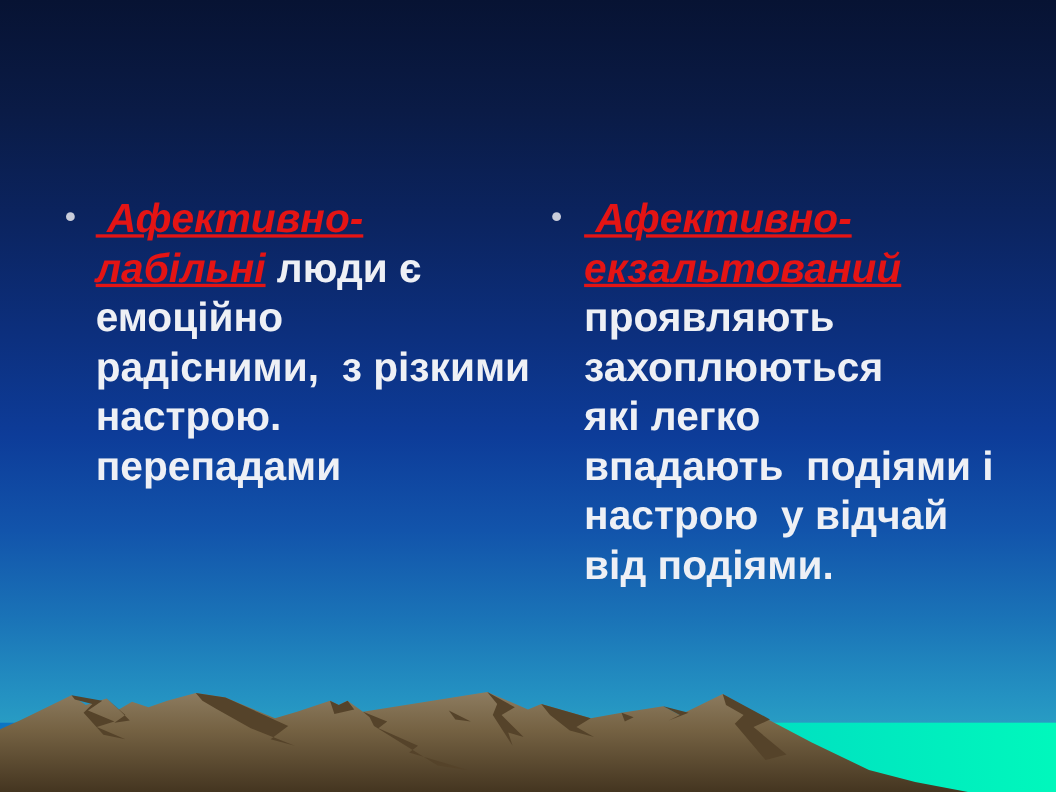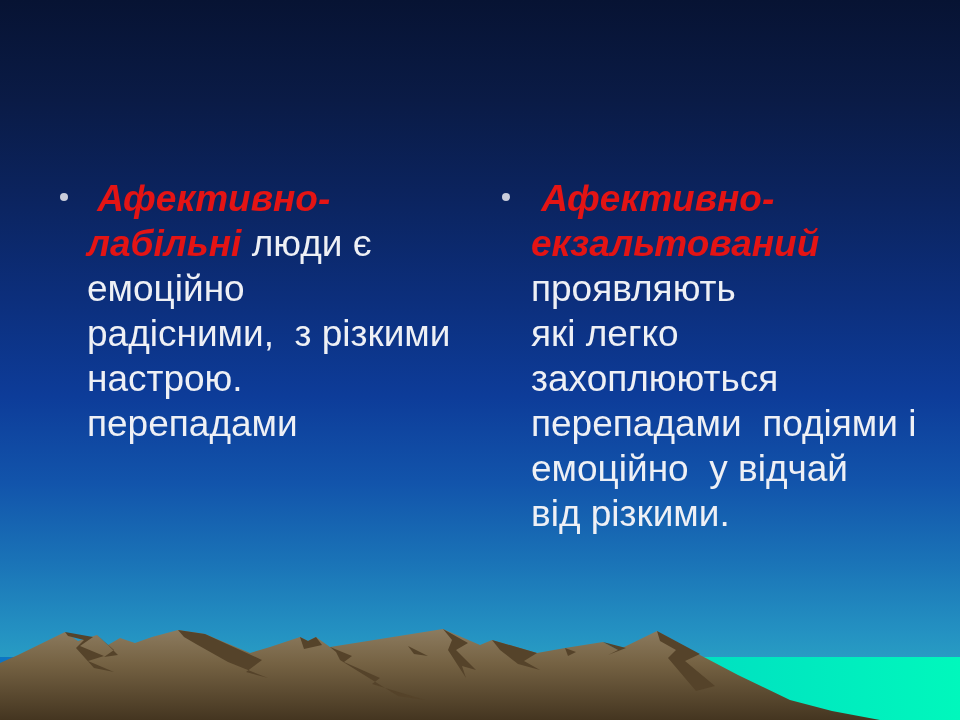--- a/index.html
+++ b/index.html
@@ -36,24 +36,25 @@
   .line {
     height: 45px;
     line-height: 45px;
     font-size: 37px;
     white-space: pre;
   }
   .seg-red {
     color: #e41414;
     font-weight: bold;
     font-style: italic;
+    text-decoration: underline;
   }
   .seg-white {
     color: #eef0f5;
-    font-weight: normal;
+    font-weight: bold;
     margin-top: 22px;
   }
 </style>
 </head>
 <body>
 
 <div class="slide">
 
   <svg class="scene" viewBox="0 580 960 140" width="960" height="140" preserveAspectRatio="none">
     <defs>
@@ -102,20 +103,20 @@
     <div class="line"><span class="seg-white">емоційно</span></div>
     <div class="line"><span class="seg-white">радісними,  з різкими</span></div>
     <div class="line"><span class="seg-white">настрою.</span></div>
     <div class="line"><span class="seg-white">перепадами</span></div>
   </div>
 
   <div class="text-col right">
     <div class="line"><span class="seg-red"> Афективно-</span></div>
     <div class="line"><span class="seg-red">екзальтований</span></div>
     <div class="line"><span class="seg-white">проявляють</span></div>
+    <div class="line"><span class="seg-white">захоплюються</span></div>
     <div class="line"><span class="seg-white">які легко</span></div>
-    <div class="line"><span class="seg-white">захоплюються</span></div>
-    <div class="line"><span class="seg-white">перепадами  подіями і</span></div>
-    <div class="line"><span class="seg-white">емоційно  у відчай</span></div>
-    <div class="line"><span class="seg-white">від різкими.</span></div>
+    <div class="line"><span class="seg-white">впадають  подіями і</span></div>
+    <div class="line"><span class="seg-white">настрою  у відчай</span></div>
+    <div class="line"><span class="seg-white">від подіями.</span></div>
   </div>
 
 </div>
 
 </body></html>

